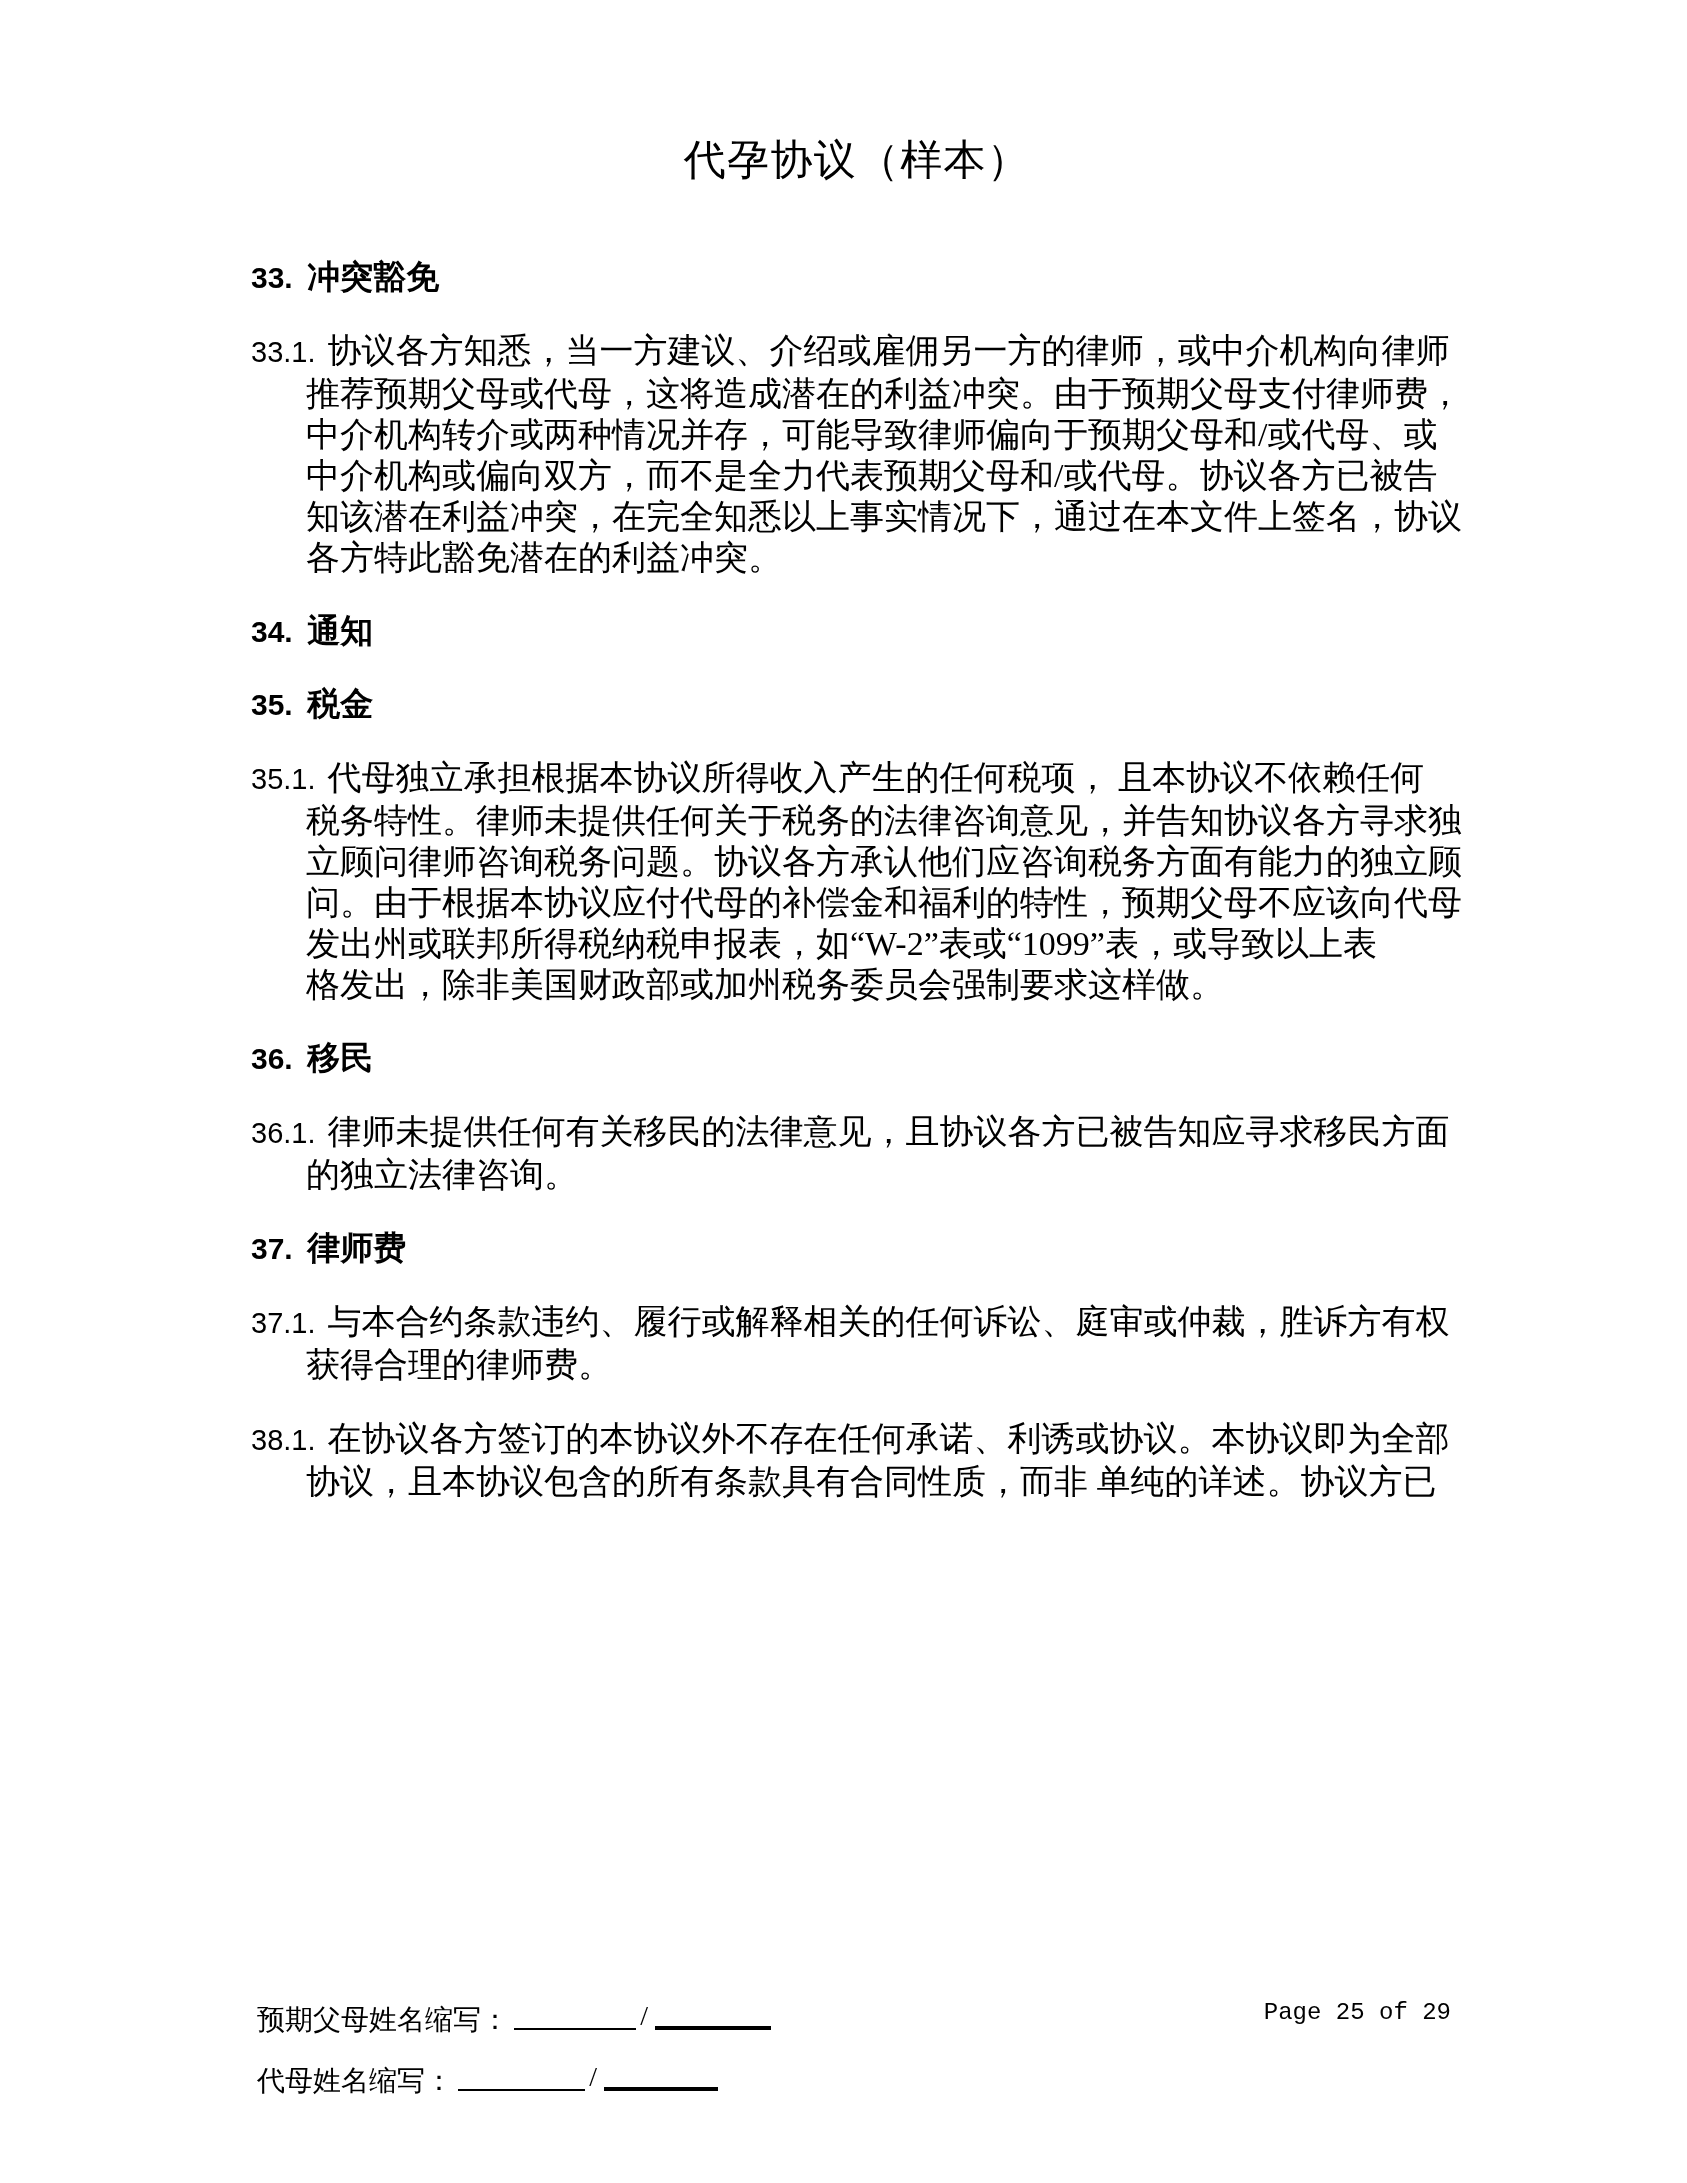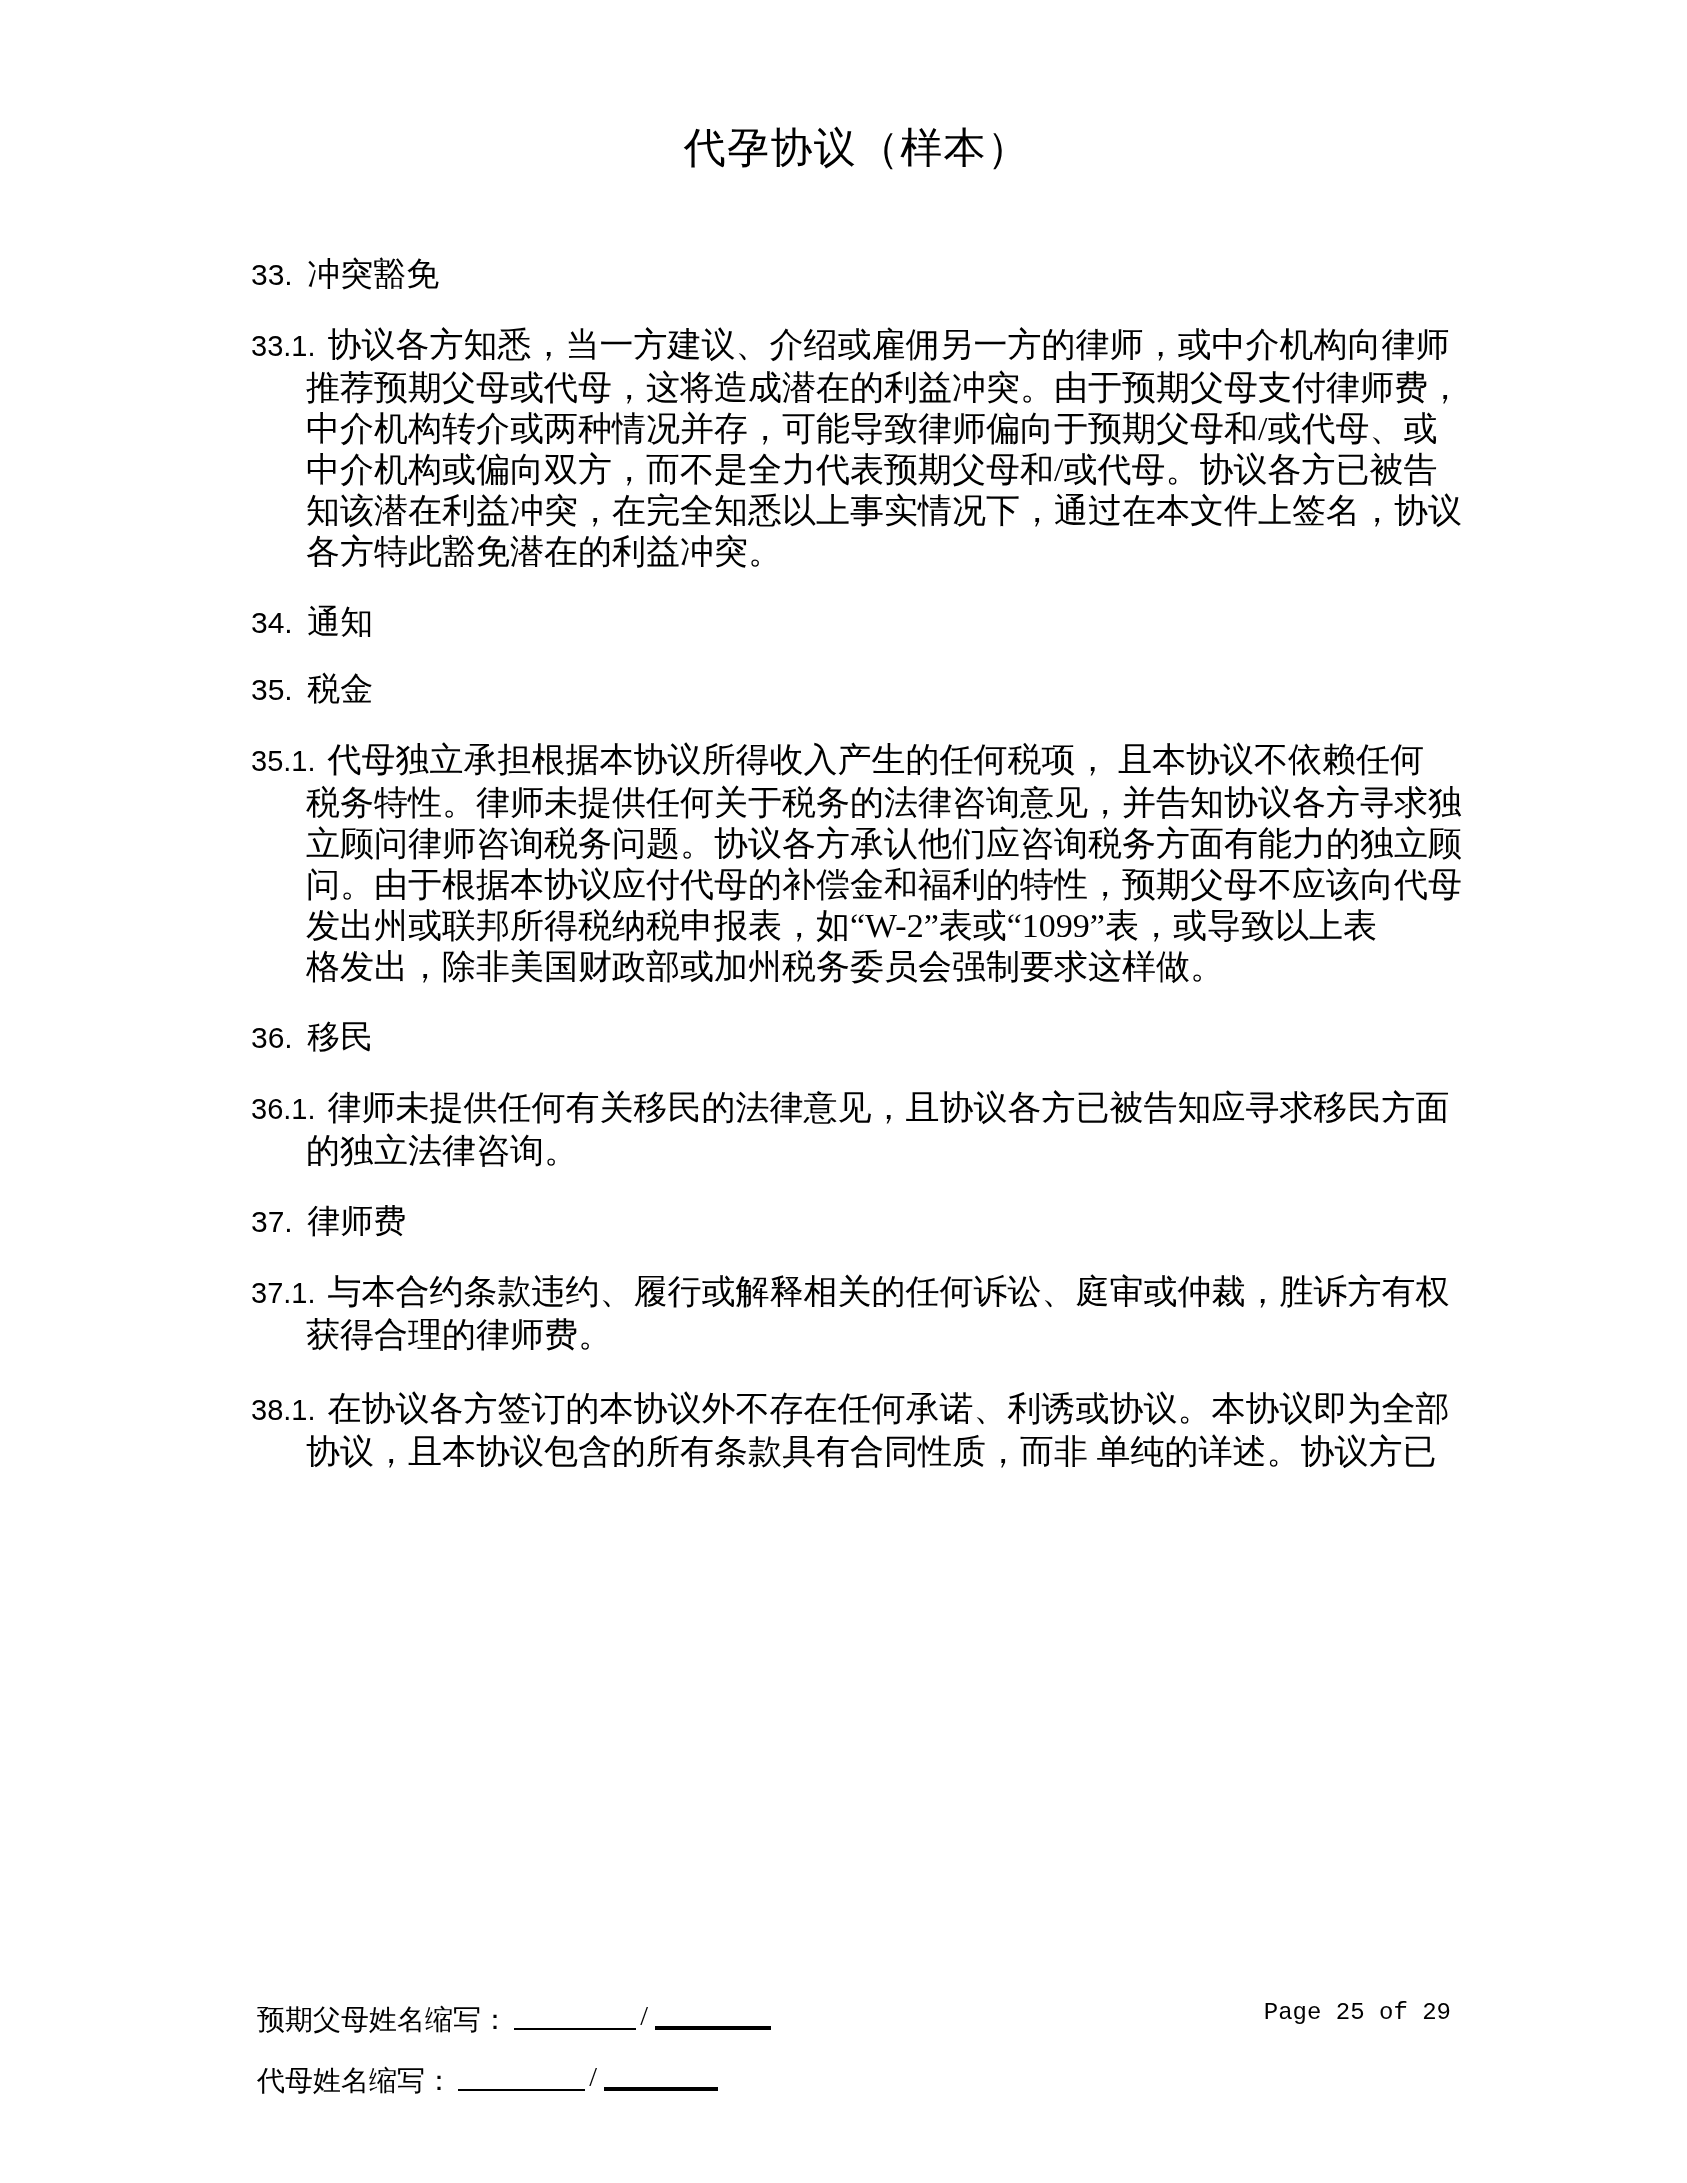--- a/index.html
+++ b/index.html
@@ -14,34 +14,34 @@
     overflow: hidden;
   }
   .doc-title {
     position: absolute;
     left: 0; right: 0;
     top: 118px;
     text-align: center;
     font-size: 42px;
     font-weight: 400;
     line-height: 60px;
-    margin: 0;
+    margin: 12px;
     letter-spacing: 1.3px;
     padding-left: 27px;
   }
   .content {
     position: absolute;
     left: 251px;
     top: 257px;
     width: 1257px;
   }
   h2.sec-head {
     font-size: 33px;
-    line-height: 34px;
-    font-weight: 400;
+    line-height: 41px;
+    font-weight: 700;
     margin: 0 0 32px 0;
     white-space: pre;
   }
   h2.sec-head .hnum {
     font-family: "Liberation Sans", "DejaVu Sans", sans-serif;
     font-size: 30px;
     margin-right: 14.6px;
   }
   p.para {
     font-size: 34px;

